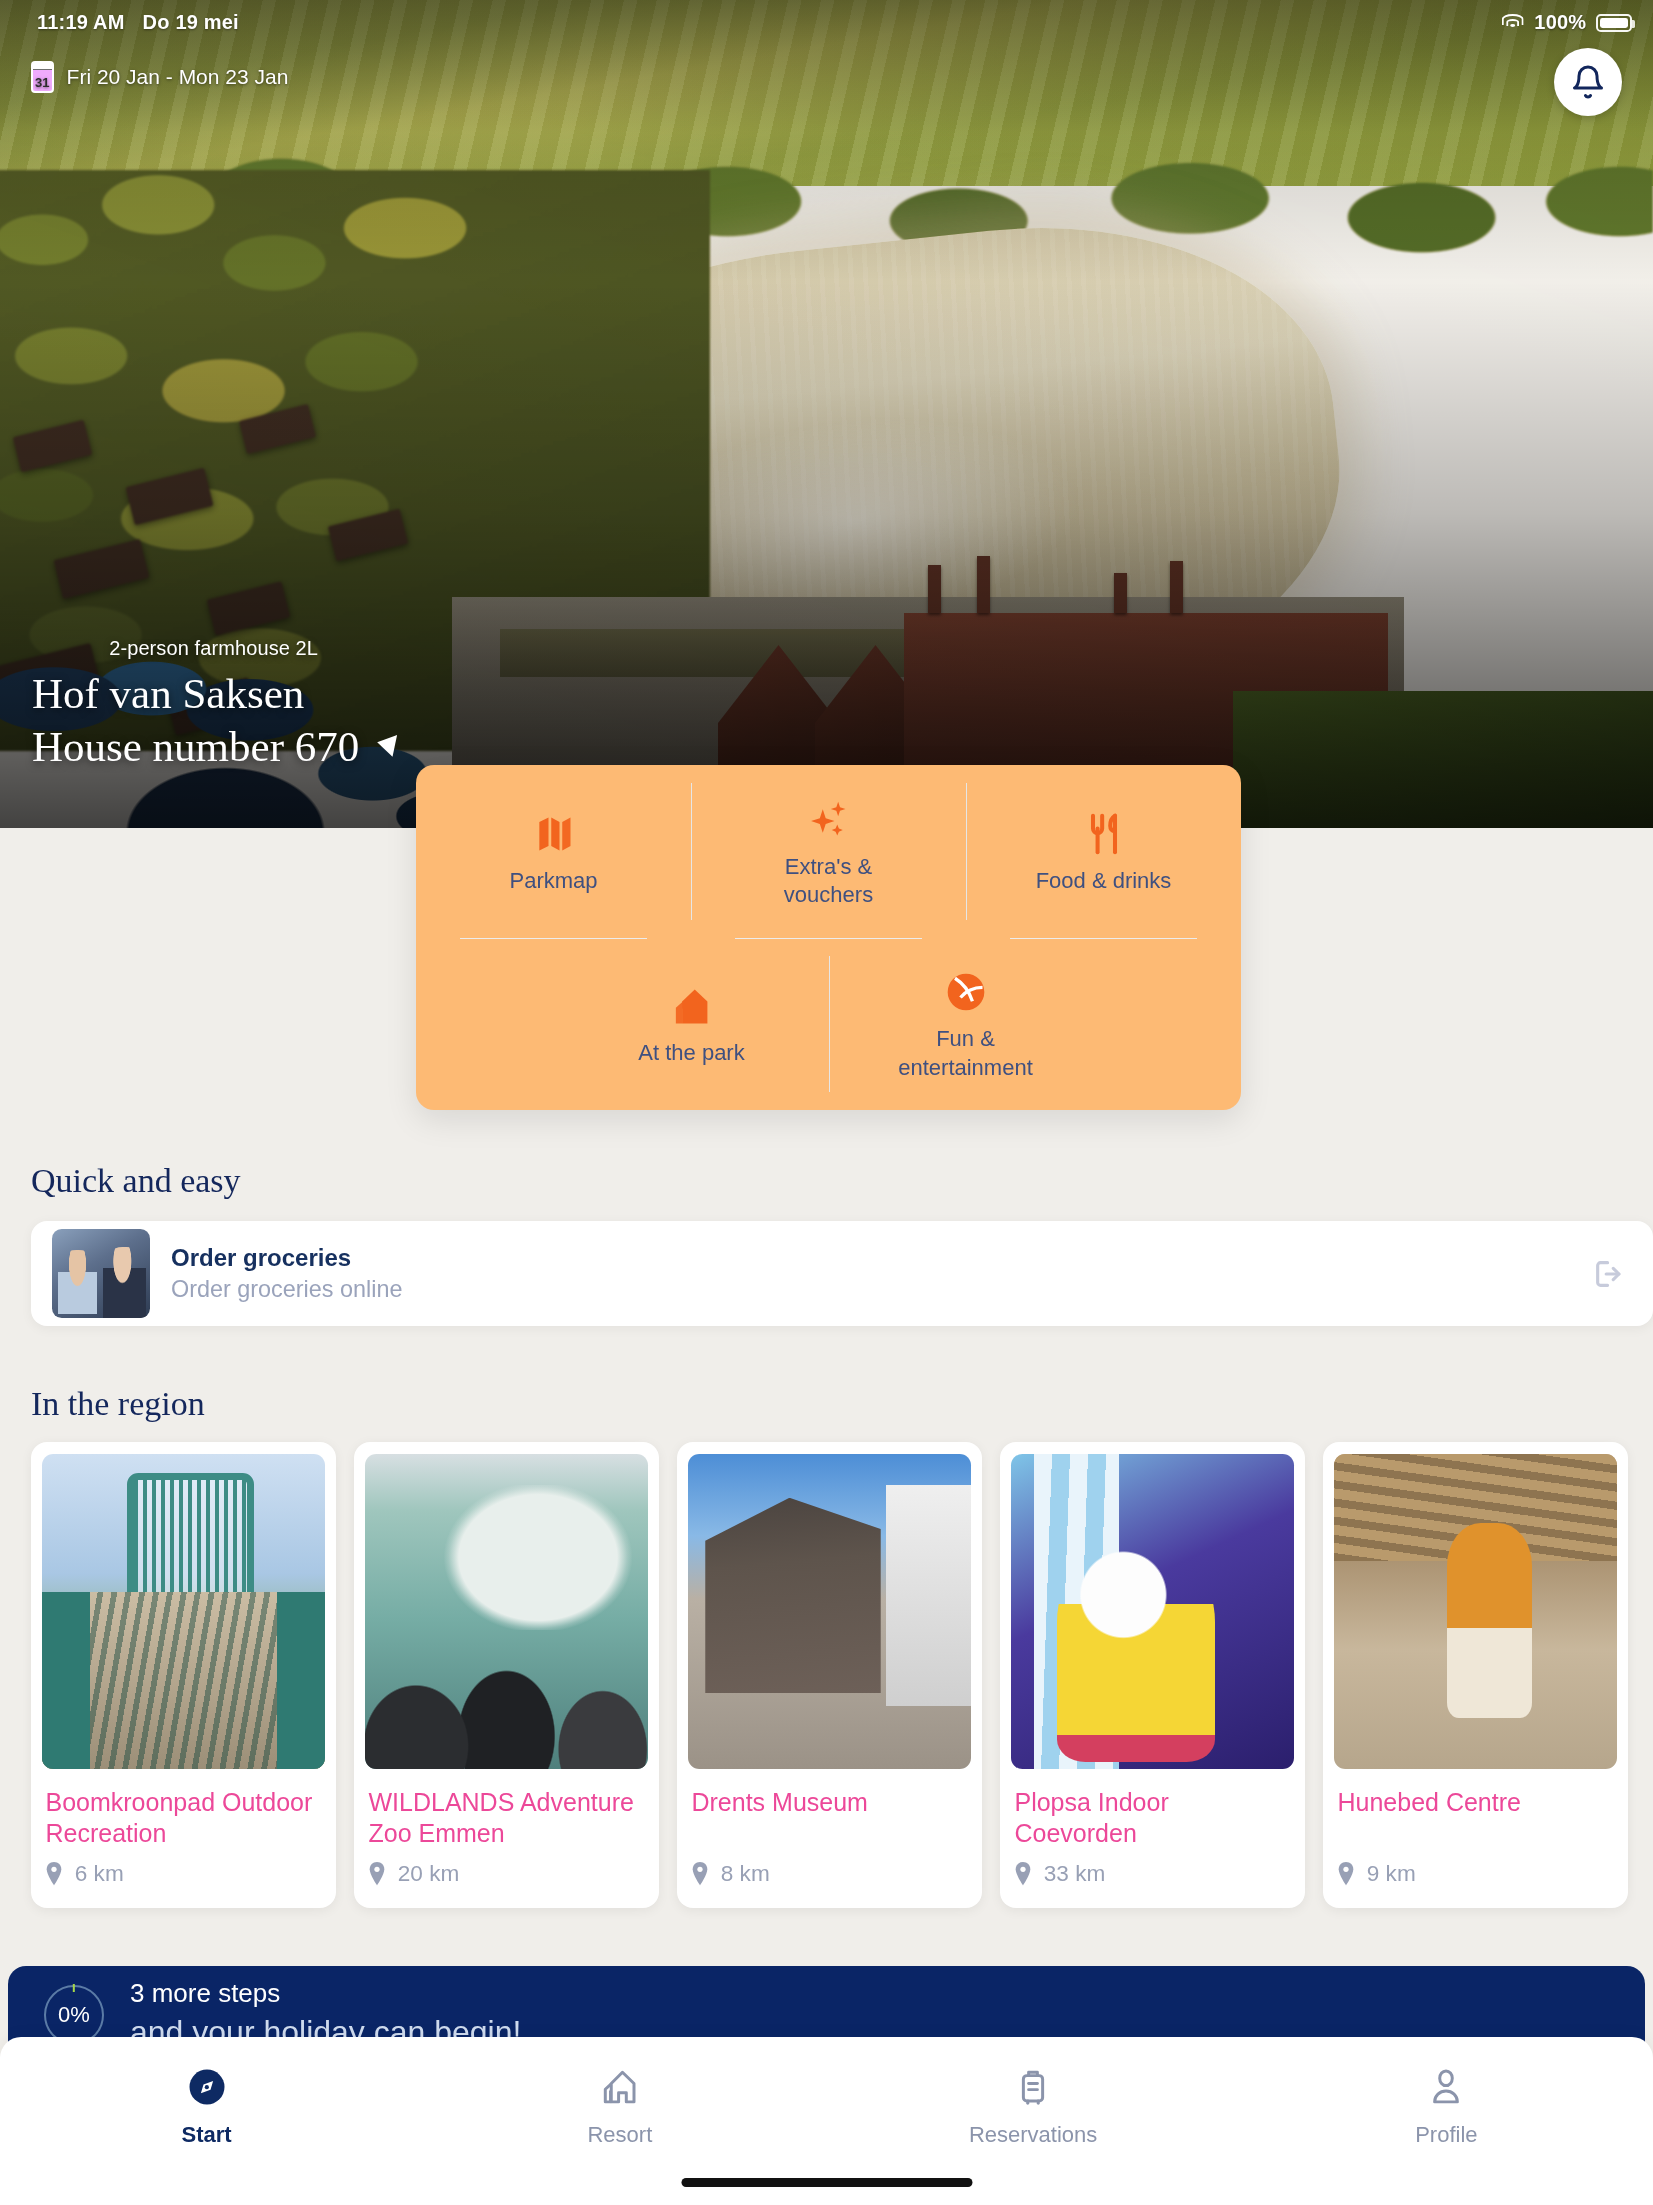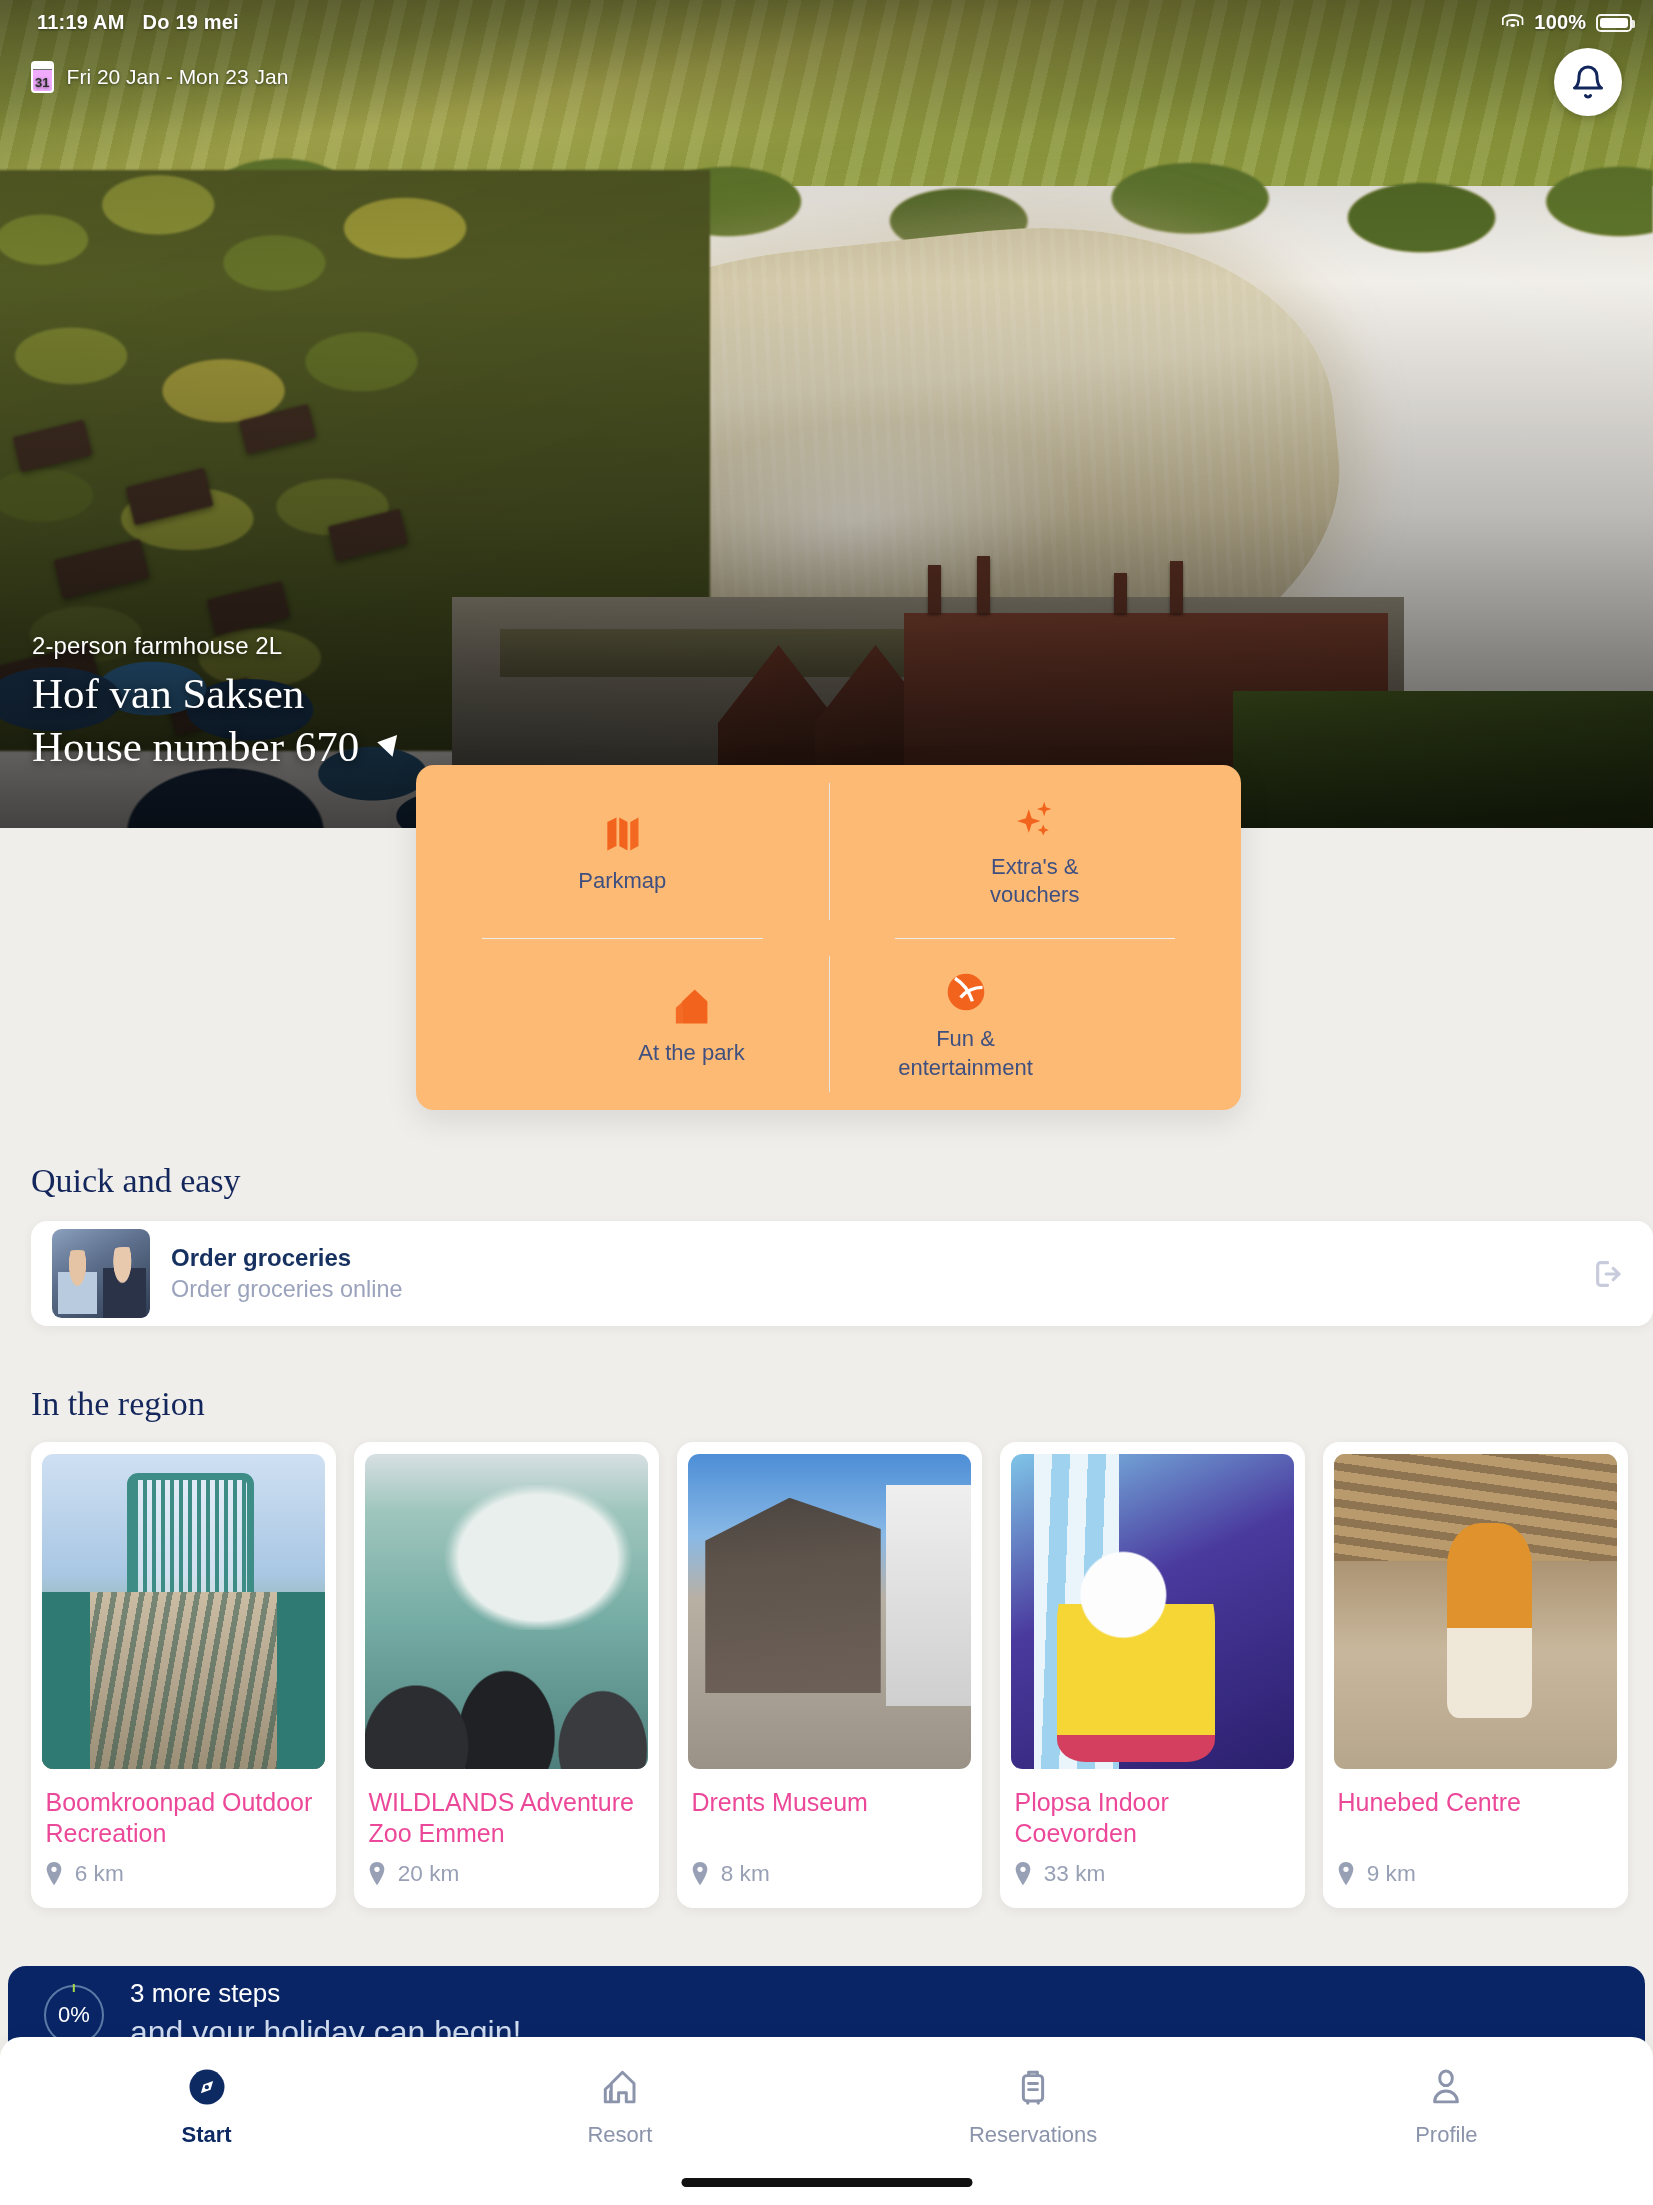--- a/index.html
+++ b/index.html
@@ -147,21 +147,21 @@
 
   .bell-btn {
     position:absolute; right:31px; top:48px; width:68px; height:68px; border-radius:50%;
     background:#fff; display:flex; align-items:center; justify-content:center;
     box-shadow: 0 2.4px 8px rgba(0,0,0,.2);
   }
   .bell-btn svg { width:36px; height:36px; }
 
   
   .hero-title { position:absolute; left:32px; bottom:55px; color:#fff; }
-  .hero-sub { font-size:24px; font-weight:400; letter-spacing:0.1px; margin-bottom:8px; text-shadow:0 1.6px 6.5px rgba(0,0,0,.6); }
+  .hero-sub { font-size:20px; font-weight:400; letter-spacing:0.1px; margin-bottom:8px; text-shadow:0 1.6px 6.5px rgba(0,0,0,.6);text-align:center; }
   .hero-h1, .hero-h2 {
     font-family:"Liberation Serif", serif; font-weight:400; font-size:43px; line-height:1.22;
     text-shadow:0 1.6px 8px rgba(0,0,0,.6);
   }
   .hero-h2 { display:flex; align-items:center; gap:18px; }
   .loc-arrow { width:0; height:0; border-style:solid; border-width:11.3px 18px 11.3px 0; border-color: transparent #fff transparent transparent; transform: rotate(12deg); margin-bottom:4.8px; }
 
   
   .qa-card {
     position:absolute; left:416px; top:765px; width:825px; height:345px;
@@ -423,20 +423,31 @@
       <div class="qa-item">
         <span class="qa-ico">
           <svg viewBox="0 0 24 24" fill="#f2641e">
               <path d="M8.6 6.2 10.2 11l4.8 1.6-4.8 1.6L8.6 19 7 14.2 2.2 12.6 7 11l1.6-4.8z"></path>
               <path d="M17 2l1 3 3 1-3 1-1 3-1-3-3-1 3-1 1-3z"></path>
               <path d="M16.5 14.5l.9 2.1 2.1.9-2.1.9-.9 2.1-.9-2.1-2.1-.9 2.1-.9.9-2.1z"></path>
             </svg>
         </span>
         <span class="qa-label">Extra's &amp; vouchers</span>
       </div>
+      <div class="qa-item">
+        <span class="qa-ico">
+          <svg viewBox="0 0 24 24" fill="none" stroke="#f2641e" stroke-width="2.2" stroke-linecap="round" stroke-linejoin="round">
+            <path d="M6 2v7a2.5 2.5 0 0 0 5 0V2"></path>
+              <path d="M8.5 9v13"></path>
+            <path d="M18 2c-1.8 1-2.6 3-2.6 5.5 0 1.8.8 2.8 2.6 3.2"></path>
+              <path d="M18 2v20"></path>
+          </svg>
+        </span>
+        <span class="qa-label">Food &amp; drinks</span>
+      </div>
     </div>
     <div class="qa-row bottom">
       <div class="qa-item">
         <span class="qa-ico">
           <svg viewBox="0 0 24 24" fill="#f2641e">
               <path d="M7 9.5 3.2 13v8.5h3.4V13.6L7 13.2V9.5z" opacity=".92"></path>
               <path d="M13.5 3 6.6 9.6V21.5h13.8V9.6L13.5 3z"></path>
             </svg>
         </span>
         <span class="qa-label">At the park</span>

